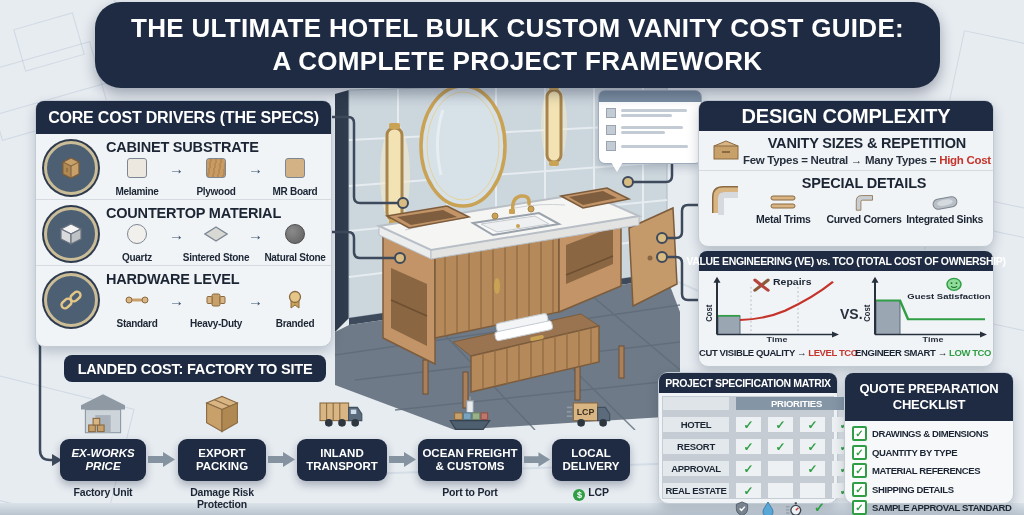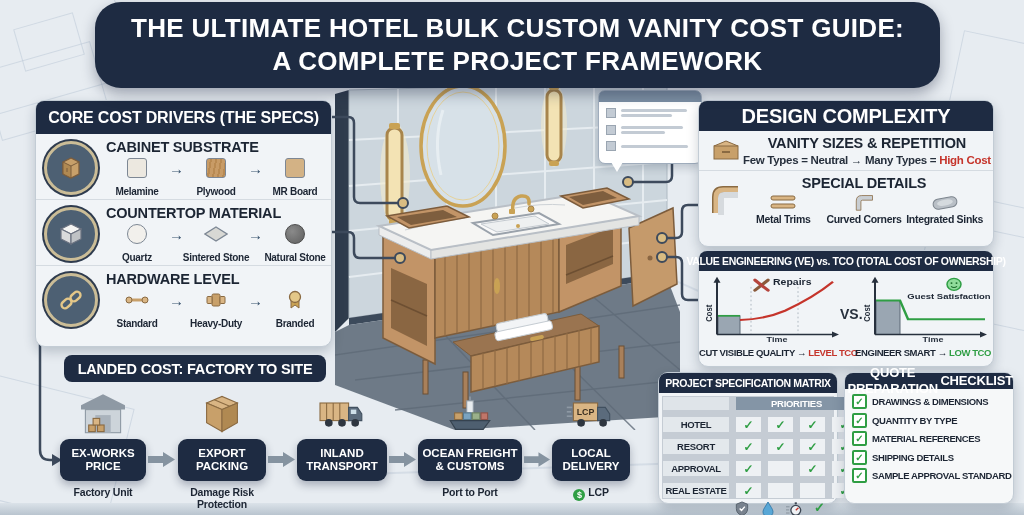--- a/index.html
+++ b/index.html
@@ -86,22 +86,22 @@
   .mx-cell.rowlbl{background:#e3e8ec;}
   .mx-cell.blank0{background:#dfe4e9;}
   .mx-cell.prior{grid-column:2/span 4;background:#8495a6;color:#fff;font-size:9.5px;height:13px;}
   .mx-check{color:#2f9e44;font-size:12px;font-weight:800;}
   .mx-legend{display:flex;margin-left:70px;margin-top:2px;}
   .mx-leg-item{width:25px;margin-right:1px;display:flex;flex-direction:column;align-items:center;}
   .mx-leg-item .lbl{font-size:6.5px;font-weight:700;color:#27303d;text-align:center;line-height:1.1;margin-top:1px;}
   .val-check{color:#2f9e44;font-weight:800;font-size:13px;line-height:13px;}
   
   #checklist-panel{left:844px;top:372px;width:168px;height:130px;z-index:3;background:#f6f8f9;}
-  #checklist-panel .hdr{height:16px;border-radius:8px 8px 0 0;font-size:13px;line-height:1.2;
-    flex-direction:row;letter-spacing:-.2px;}
+  #checklist-panel .hdr{height:48px;border-radius:8px 8px 0 0;font-size:13px;line-height:1.2;
+    flex-direction:column;letter-spacing:-.2px;text-align:right;}
   .ck-item{display:flex;align-items:center;padding:2px 6px 1.5px 7px;}
   .ck-box{width:11px;height:11px;border:2px solid #2f9e44;border-radius:2px;background:#fff;
     color:#2f9e44;font-size:10px;font-weight:800;display:flex;align-items:center;justify-content:center;
     margin-right:5px;flex:0 0 auto;}
   .ck-lbl{font-size:9.5px;font-weight:800;color:#1c2533;letter-spacing:-.4px;white-space:nowrap;}
   
   #scene{position:absolute;left:335px;top:80px;width:345px;height:350px;z-index:1;}
   #connectors{position:absolute;left:0;top:0;width:1024px;height:515px;z-index:2;pointer-events:none;}
   #spec-bubble{position:absolute;left:598px;top:90px;width:102px;height:72px;background:#fff;
     border:1.5px solid #9facbc;border-radius:7px;box-shadow:0 4px 8px rgba(25,40,65,.2);z-index:3;}
@@ -462,21 +462,21 @@
       <line x1="0" y1="18" x2="4" y2="18" stroke="#8e99a4" stroke-width="1.5"></line>
       <line x1="0" y1="22" x2="5" y2="22" stroke="#8e99a4" stroke-width="1.5"></line>
       <rect x="6" y="10" width="22" height="16" fill="#d9b584" stroke="#8a6a42"></rect>
       <text x="17" y="21" text-anchor="middle" font-size="8" font-weight="bold" fill="#3a2f20">LCP</text>
       <polygon points="28,14 35,14 39,20 39,26 28,26" fill="#5b6b7c" stroke="#41505f"></polygon>
       <circle cx="13" cy="28" r="3.5" fill="#2e3640"></circle>
         <circle cx="33" cy="28" r="3.5" fill="#2e3640"></circle>
     </svg>
   </div>
 
-  <div class="flow-box" style="left:60px;width:86px;">EX-WORKS PRICE</div>
+  <div class="flow-box" style="left:60px;width:86px;font-style:italic;">EX-WORKS PRICE</div>
   <div class="flow-box" style="left:178px;width:88px;">EXPORT PACKING</div>
   <div class="flow-box" style="left:297px;width:90px;">INLAND TRANSPORT</div>
   <div class="flow-box" style="left:418px;width:104px;">OCEAN FREIGHT &amp; CUSTOMS</div>
   <div class="flow-box" style="left:552px;width:78px;">LOCAL DELIVERY</div>
 
   <svg class="gap-arrow" style="left:148px;" width="28" height="17" viewBox="0 0 28 17">
       <polygon points="0,5 15,5 15,1 27,8.5 15,16 15,12 0,12" fill="#8593a0"></polygon>
     </svg>
   <svg class="gap-arrow" style="left:268px;" width="28" height="17" viewBox="0 0 28 17">
       <polygon points="0,5 15,5 15,1 27,8.5 15,16 15,12 0,12" fill="#8593a0"></polygon>

